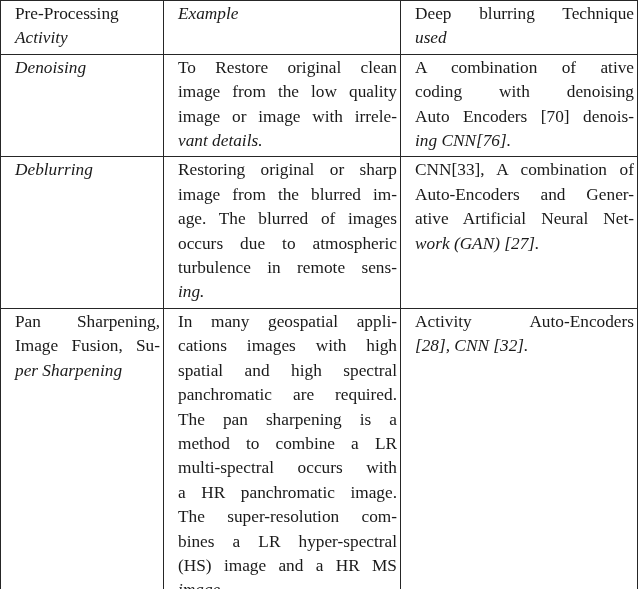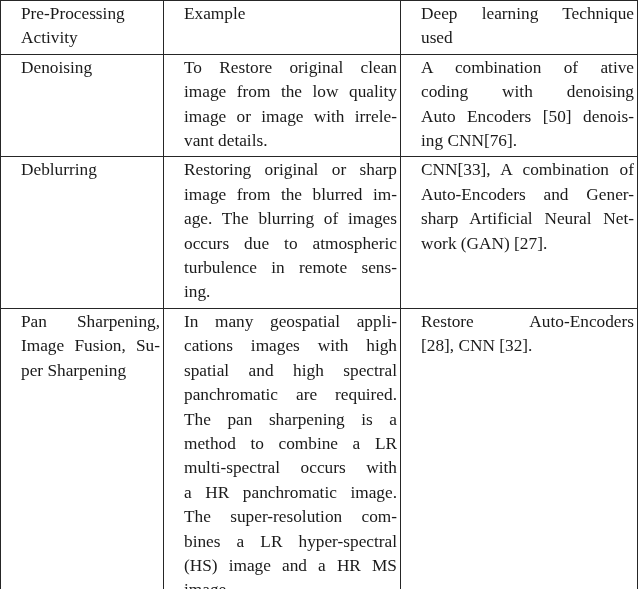--- a/index.html
+++ b/index.html
@@ -23,21 +23,21 @@
   table.tbl {
     border-collapse: collapse;
     table-layout: fixed;
     width: 637px;
     margin: 0;
     border: 1.6px solid #262626;
   }
   table.tbl td {
     border: 1.6px solid #262626;
     vertical-align: top;
-    padding: 1px 3px 3px 20px;
+    padding: 1px 3px 3px 14px;
     font-size: 17.3px;
     line-height: 24.4px;
     text-align: justify;
     text-align-last: left;
     word-spacing: 0px;
     hyphens: manual;
   }
   col.c1 { width: 163px; }
   col.c2 { width: 237px; }
   col.c3 { width: 237px; }
@@ -54,20 +54,21 @@
     display: block;
   }
   .ln {
     display: block;
     text-align: justify;
     text-align-last: justify;
     white-space: nowrap;
   }
   .ln.last {
     text-align-last: left;
+    font-style: italic;
   }
   .it {
   }
 </style>
 </head>
 <body>
 
 <div id="page">
 
   <table class="tbl">
@@ -84,21 +85,21 @@
               <span class="ln last">Activity</span>
             </span>
         </td>
         <td>
           <span class="cell-lines" id="h2">
               <span class="ln last">Example</span>
             </span>
         </td>
         <td>
           <span class="cell-lines" id="h3">
-              <span class="ln">Deep learning Technique</span>
+              <span class="ln">Deep blurring Technique</span>
               <span class="ln last">used</span>
             </span>
         </td>
       </tr>
 
       <tr>
         <td class="col1">
           <span class="cell-lines" id="r0c1">
               <span class="ln last">Denoising</span>
             </span>
@@ -108,47 +109,47 @@
               <span class="ln">To Restore original clean</span>
               <span class="ln">image from the low quality</span>
               <span class="ln">image or image with irrele-</span>
               <span class="ln last">vant details.</span>
             </span>
         </td>
         <td>
           <span class="cell-lines" id="r0c3">
               <span class="ln">A combination of ative</span>
               <span class="ln">coding with denoising</span>
-              <span class="ln">Auto Encoders [50] denois-</span>
+              <span class="ln">Auto Encoders [70] denois-</span>
               <span class="ln last">ing CNN[76].</span>
             </span>
         </td>
       </tr>
 
       <tr>
         <td class="col1">
           <span class="cell-lines" id="r1c1">
               <span class="ln last">Deblurring</span>
             </span>
         </td>
         <td>
           <span class="cell-lines" id="r1c2">
               <span class="ln">Restoring original or sharp</span>
               <span class="ln">image from the blurred im-</span>
-              <span class="ln">age. The blurring of images</span>
+              <span class="ln">age. The blurred of images</span>
               <span class="ln">occurs due to atmospheric</span>
               <span class="ln">turbulence in remote sens-</span>
               <span class="ln last">ing.</span>
             </span>
         </td>
         <td>
           <span class="cell-lines" id="r1c3">
               <span class="ln">CNN[33], A combination of</span>
               <span class="ln">Auto-Encoders and Gener-</span>
-              <span class="ln">sharp Artificial Neural Net-</span>
+              <span class="ln">ative Artificial Neural Net-</span>
               <span class="ln last">work (GAN) [27].</span>
             </span>
         </td>
       </tr>
 
       <tr>
         <td class="col1">
           <span class="cell-lines" id="r2c1">
               <span class="ln">Pan Sharpening,</span>
               <span class="ln">Image Fusion, Su-</span>
@@ -166,21 +167,21 @@
               <span class="ln"><span>multi-spectral occurs with</span></span>
               <span class="ln"><span>a HR panchromatic image.</span></span>
               <span class="ln"><span>The </span><span class="it">super-resolution</span><span> com-</span></span>
               <span class="ln"><span>bines a LR hyper-spectral</span></span>
               <span class="ln"><span>(HS) image and a HR MS</span></span>
               <span class="ln last"><span>image.</span></span>
             </span>
         </td>
         <td>
           <span class="cell-lines" id="r2c3">
-              <span class="ln">Restore Auto-Encoders</span>
+              <span class="ln">Activity Auto-Encoders</span>
               <span class="ln last">[28], CNN [32].</span>
             </span>
         </td>
       </tr>
     </tbody>
   </table>
 
 </div>
 
 </body></html>

